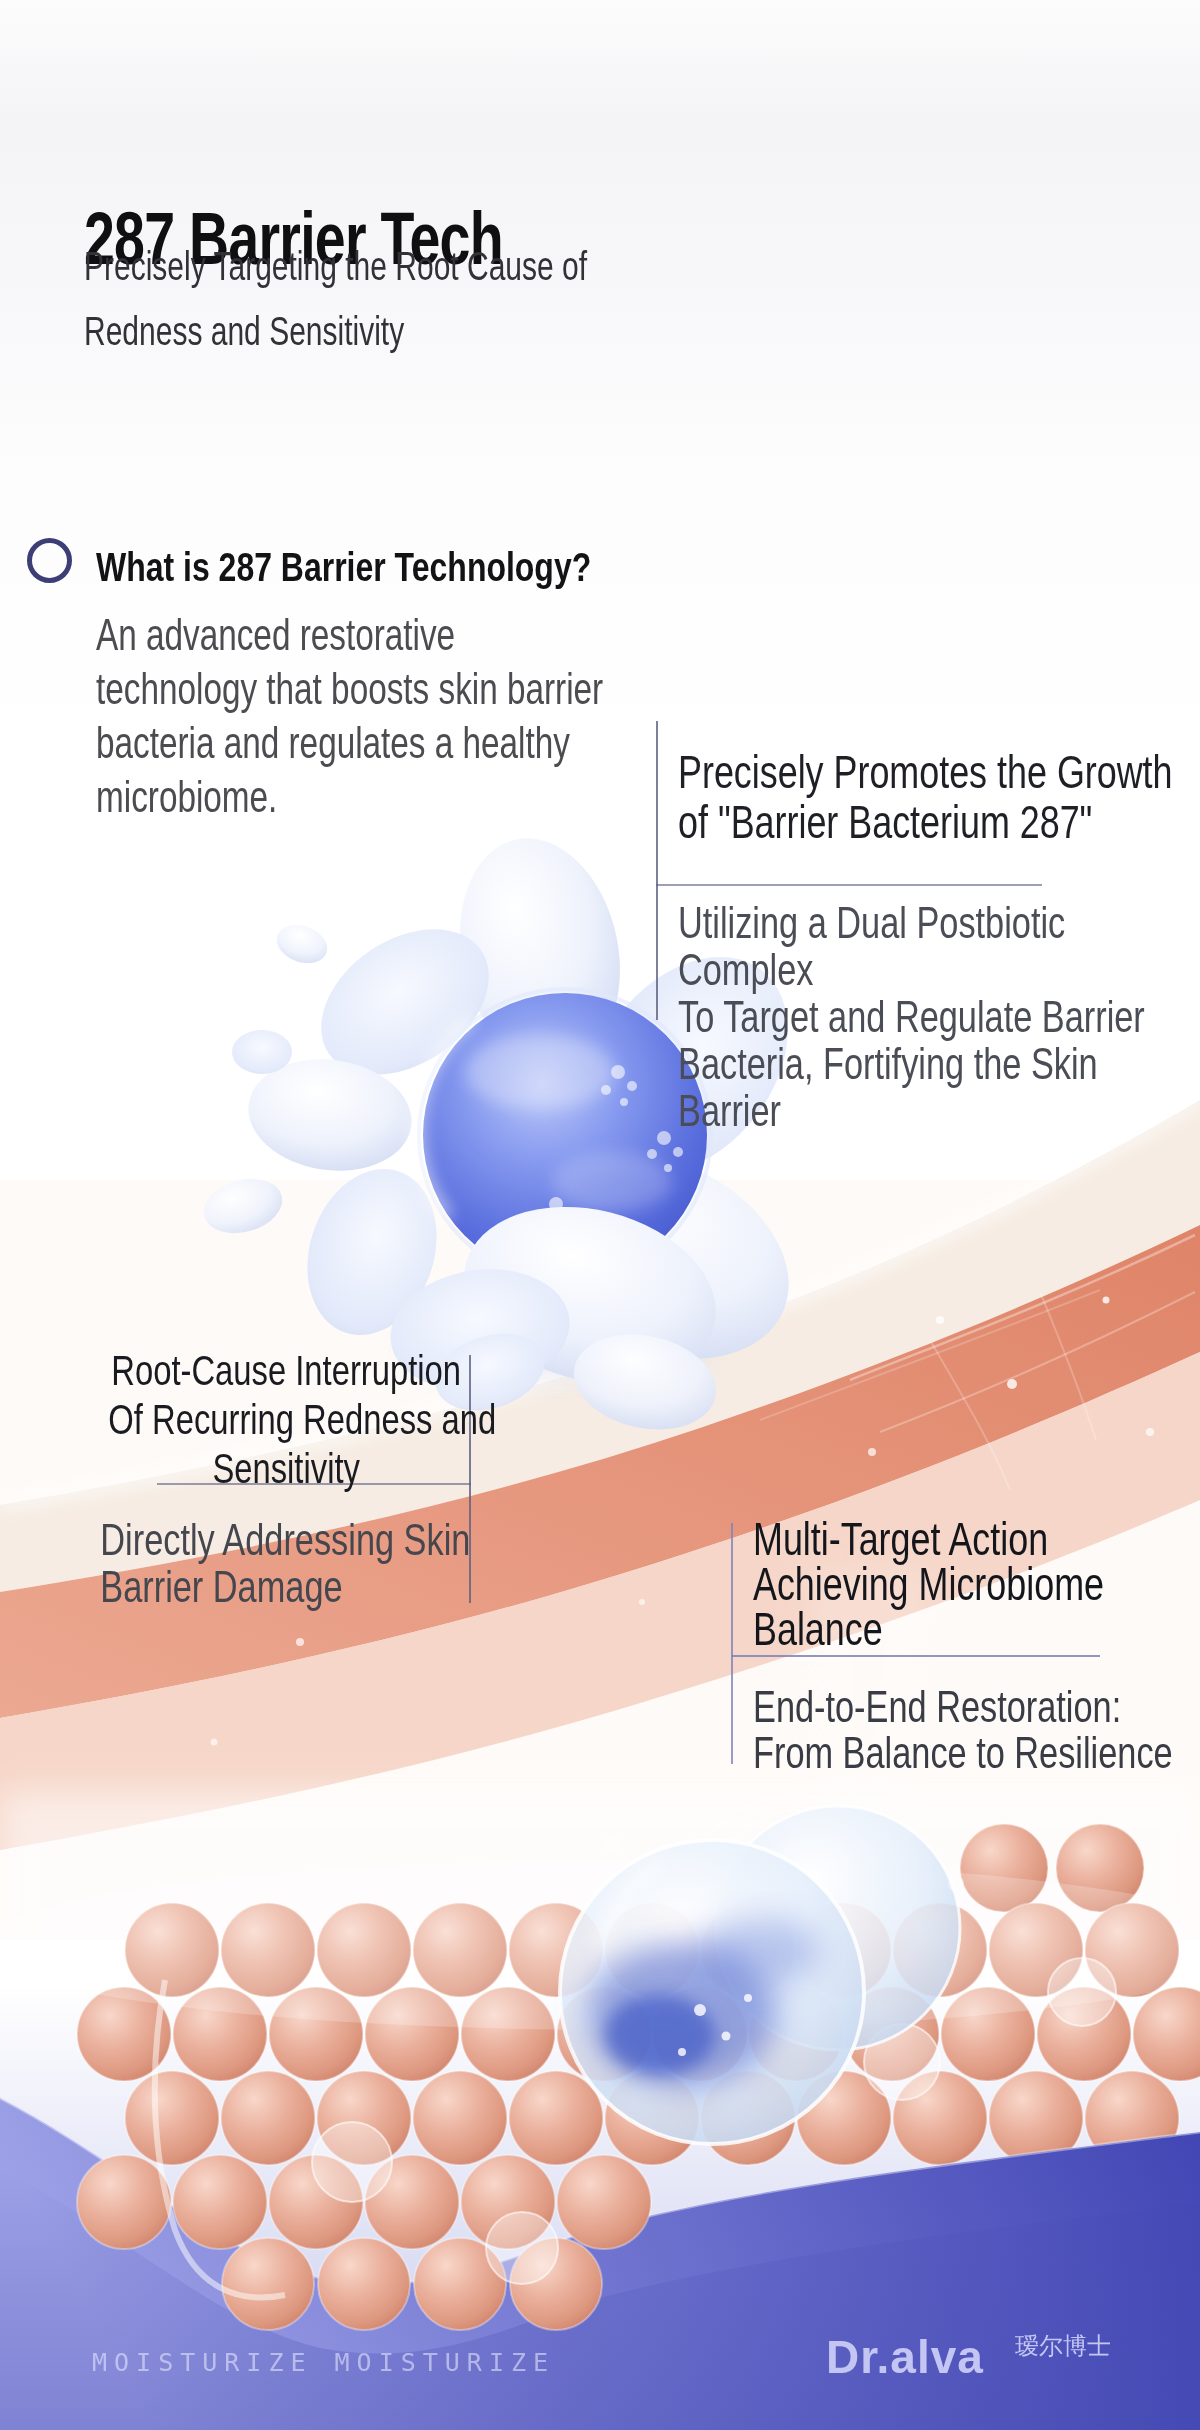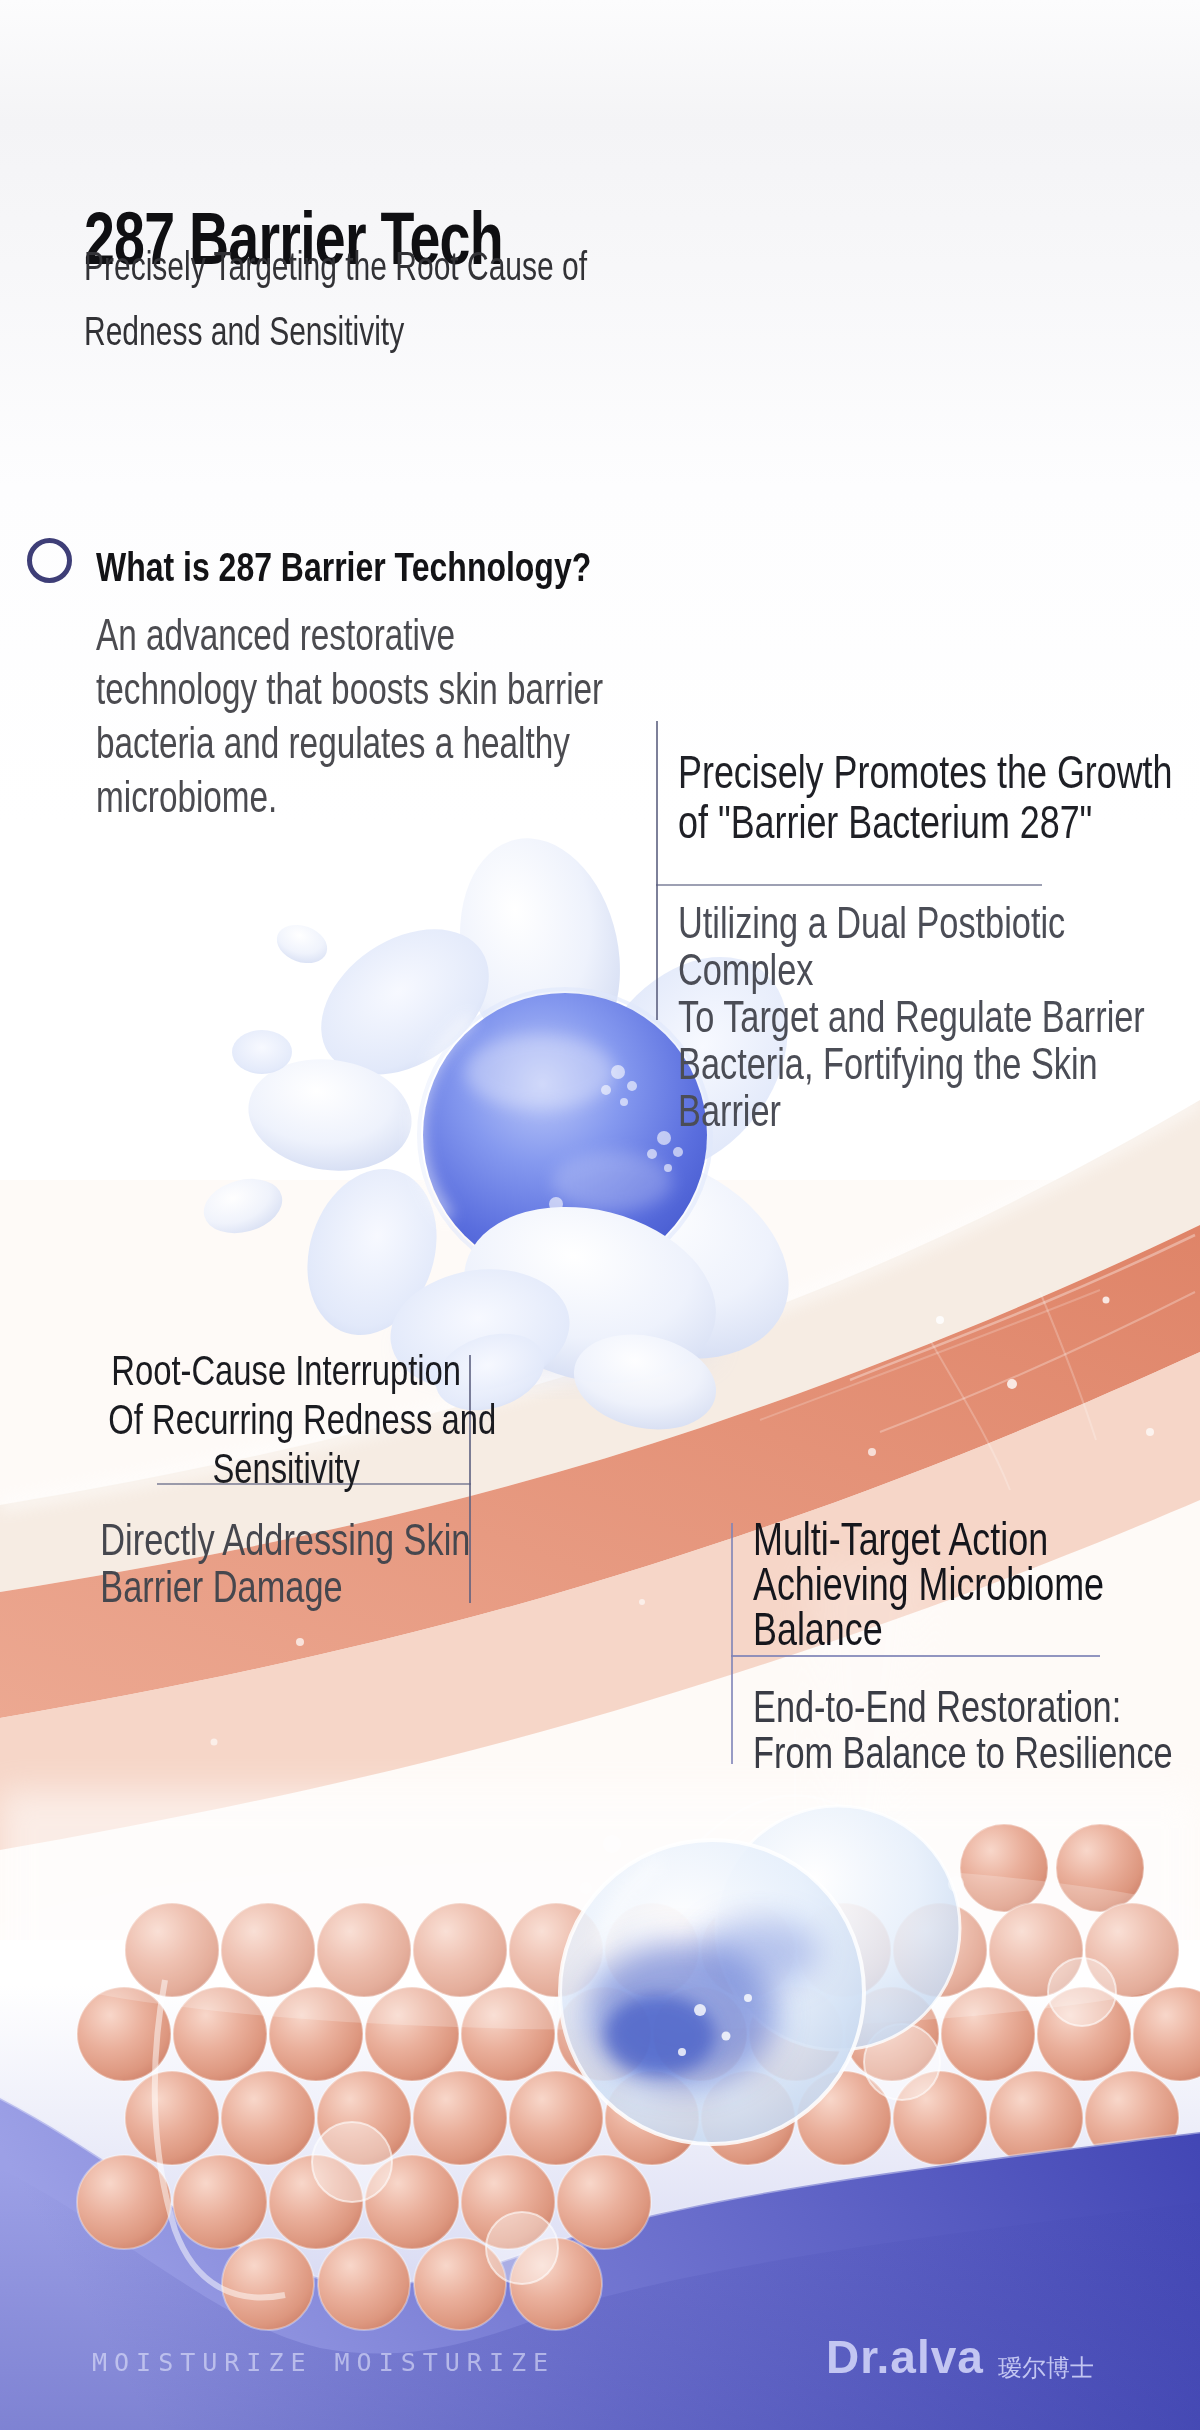--- a/index.html
+++ b/index.html
@@ -45,21 +45,21 @@
   .root-body{position:absolute;left:0;top:1516px;width:456px;
     font-size:44px;color:#46474e;line-height:47px;}
   .root-heading .cx78r,.root-body .cx78r{margin-left:auto;}
 
   .multi-heading{position:absolute;left:753px;top:1517px;font-size:46px;color:#15161c;line-height:45px;}
   .multi-body{position:absolute;left:753px;top:1684px;font-size:44px;color:#3a3c45;line-height:46px;}
 
   .footer-tagline{position:absolute;left:92px;top:2348px;
     font-family:"DejaVu Sans Mono",monospace;font-size:25px;letter-spacing:7px;
     color:rgba(236,239,255,.55);}
-  .brand-row{position:absolute;left:826px;top:2330px;display:flex;align-items:flex-end;gap:14px;
+  .brand-row{position:absolute;left:826px;top:2330px;display:flex;align-items:flex-start;gap:31px;
     color:#c3c6f2;}
   .brand-latin{font-size:46px;font-weight:bold;letter-spacing:1px;}
   .brand-cn{font-size:24px;font-weight:normal;}
 </style>
 </head>
 <body>
 
 <div class="page">
 
   <svg class="illustration" width="1200" height="2430" viewBox="0 0 1200 2430">

